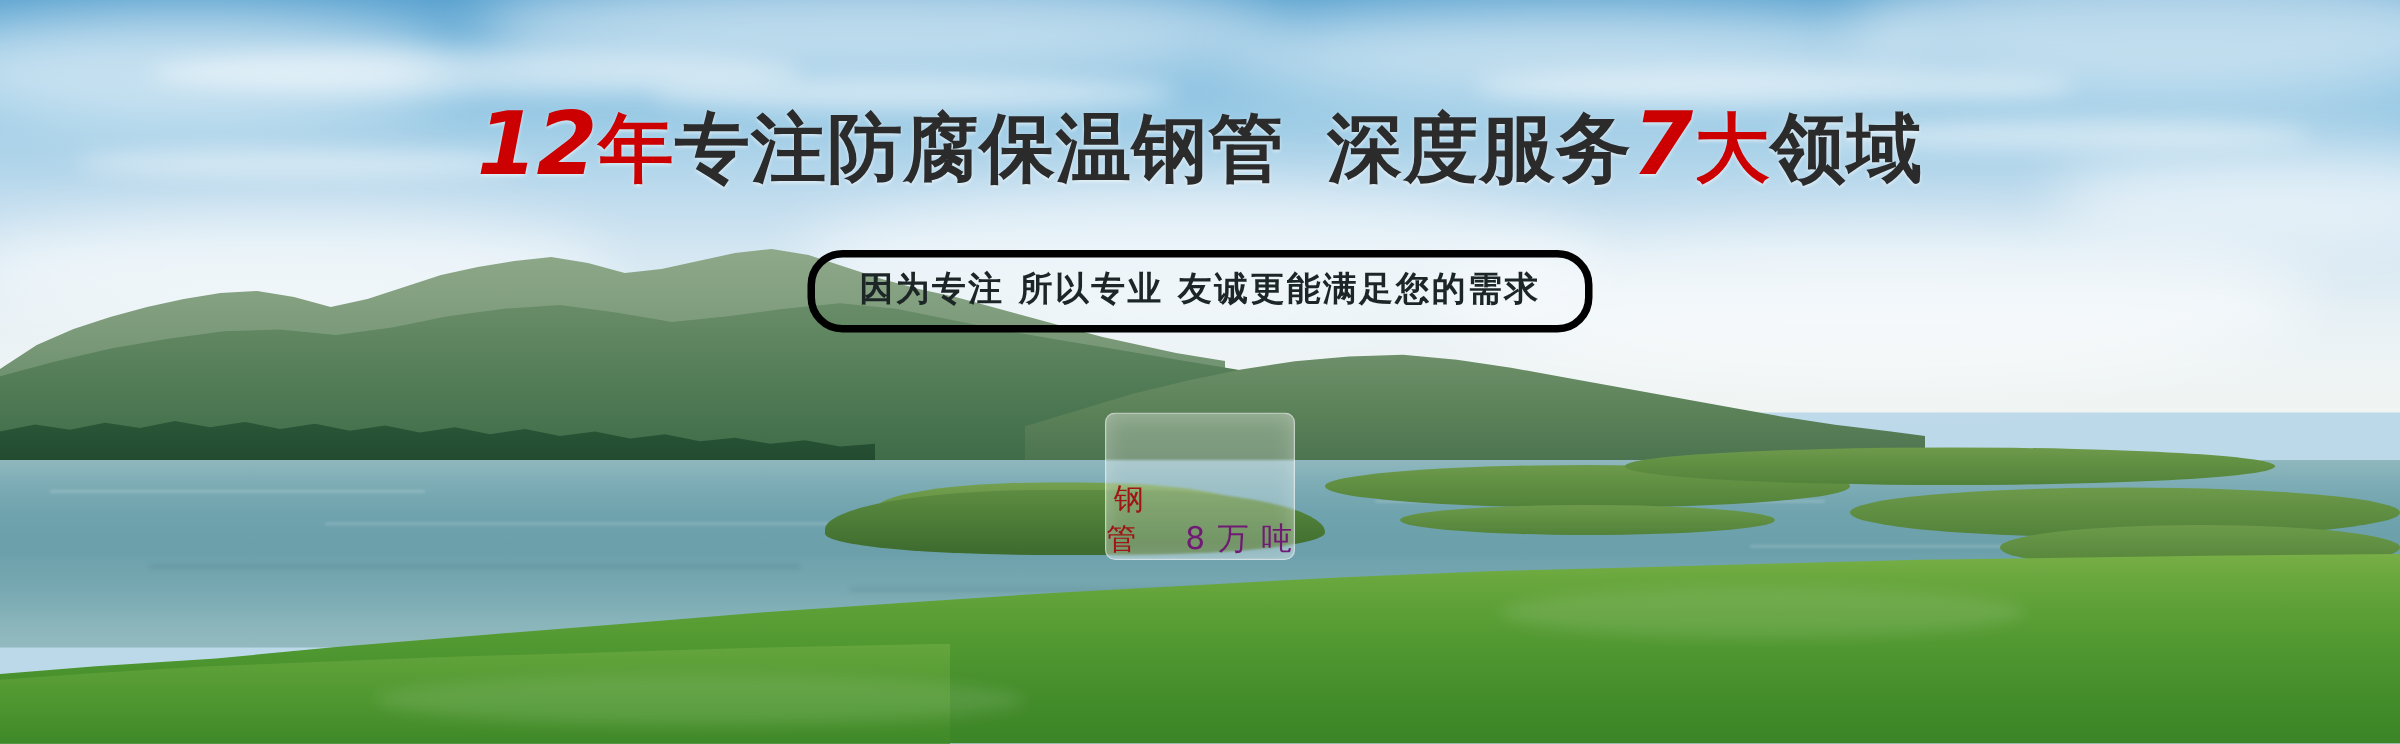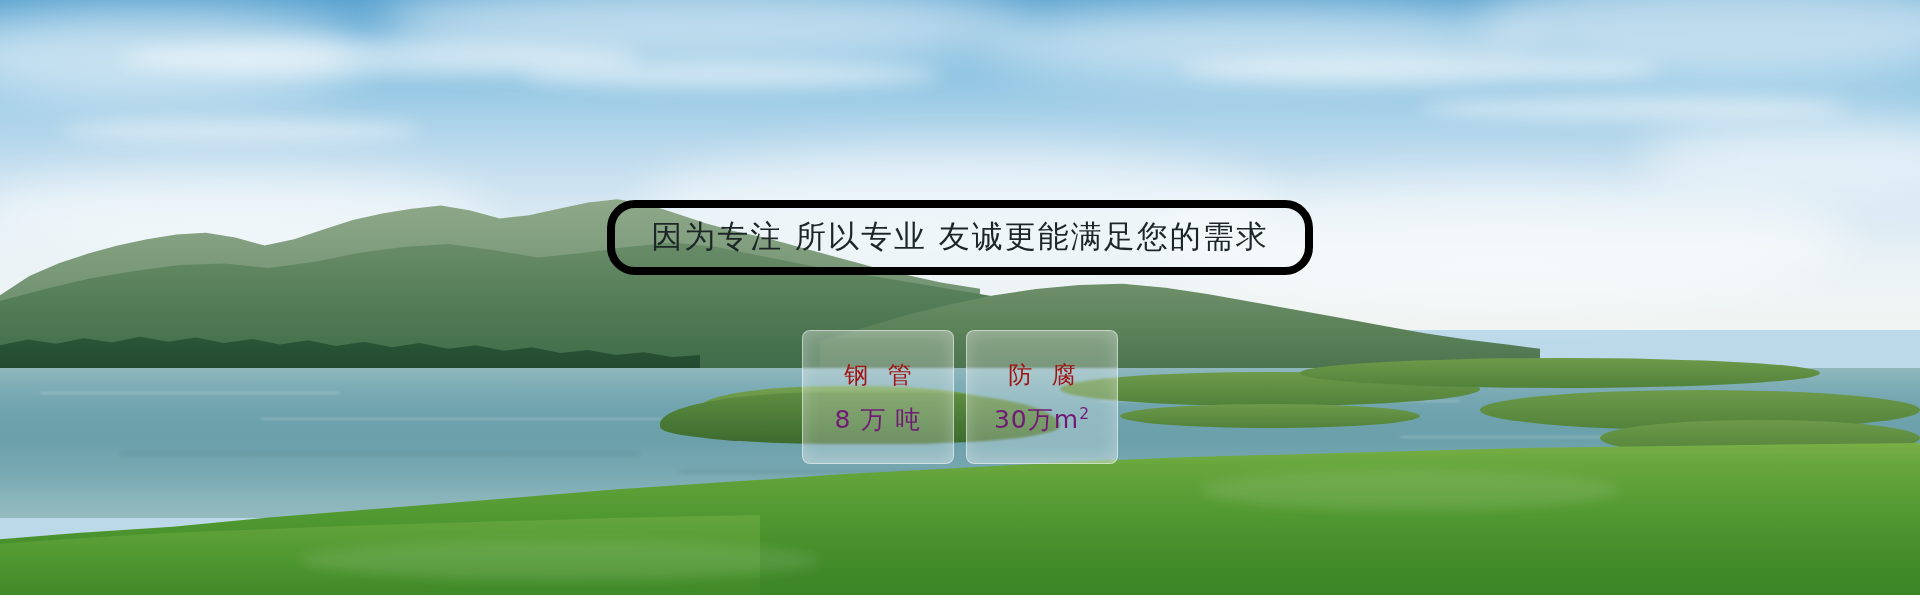--- a/index.html
+++ b/index.html
@@ -176,46 +176,47 @@
     color:#cc0000;
   }
   .headline .gap { display:inline-block; width:34px; }
 
   
   .pill-wrap {
     position:absolute; left:0; top:200px; width:1920px;
     display:flex; justify-content:center;
   }
   .pill {
-    border:8px solid #000000;
+    border:6px solid #000000;
     border-radius:28px;
     padding:9px 36px 11px;
-    font-size:31px;
+    font-size:27px;
     letter-spacing:2px;
     color:#1d2626;
     background:transparent;
     white-space:nowrap;
     line-height:1.25;
+    font-weight:bold;
   }
 
   
   .cards {
     position:absolute; left:0; top:330px; width:1920px;
     display:flex; justify-content:center; gap:12px;
   }
   .card {
     width:152px;
-    height:134px;
+    height:118px;
     border-radius:8px;
     border:1px solid rgba(255,255,255,0.55);
     background:rgba(255,255,255,0.26);
     backdrop-filter:blur(1px);
     display:flex;
-    flex-direction:column;
-    align-items:center;
+    flex-direction:row;
+    align-items:flex-end;
     justify-content:center;
     gap:12px;
     box-shadow:inset 0 0 18px rgba(255,255,255,0.25);
   }
   .card-title {
     font-size:24px;
     color:#a01414;
     letter-spacing:6px;
     text-indent:6px;
     font-weight:normal;
@@ -271,34 +272,33 @@
   <div class="marsh" style="left:1120px; top:404px; width:300px; height:24px;"></div>
   <div class="marsh" style="left:1600px; top:420px; width:320px; height:36px;"></div>
 
   <div class="grass"></div>
   <div class="grass-left"></div>
   <div class="grass-tex" style="left:1200px; top:470px; width:420px; height:40px;"></div>
   <div class="grass-tex" style="left:300px; top:540px; width:520px; height:40px;"></div>
 
   <div class="content">
 
+    <div class="headline">
+      <span class="num">12</span><span class="red">年</span><span>专注防腐保温钢管</span><span class="gap"></span><span>深度服务</span><span class="num">7</span><span class="red">大</span><span>领域</span>
+    </div>
 
     <div class="pill-wrap">
       <div class="pill">因为专注 所以专业 友诚更能满足您的需求</div>
     </div>
 
     <div class="cards">
 
       <div class="card">
         <div class="card-title">钢 管</div>
         <div class="card-value"><span>8 万 吨</span><sup></sup></div>
       </div>
 
-      <div class="card">
-        <div class="card-title">防 腐</div>
-        <div class="card-value"><span>30万m</span><sup>2</sup></div>
-      </div>
 
 
     </div>
 
   </div>
 </div>
 
 </body></html>

